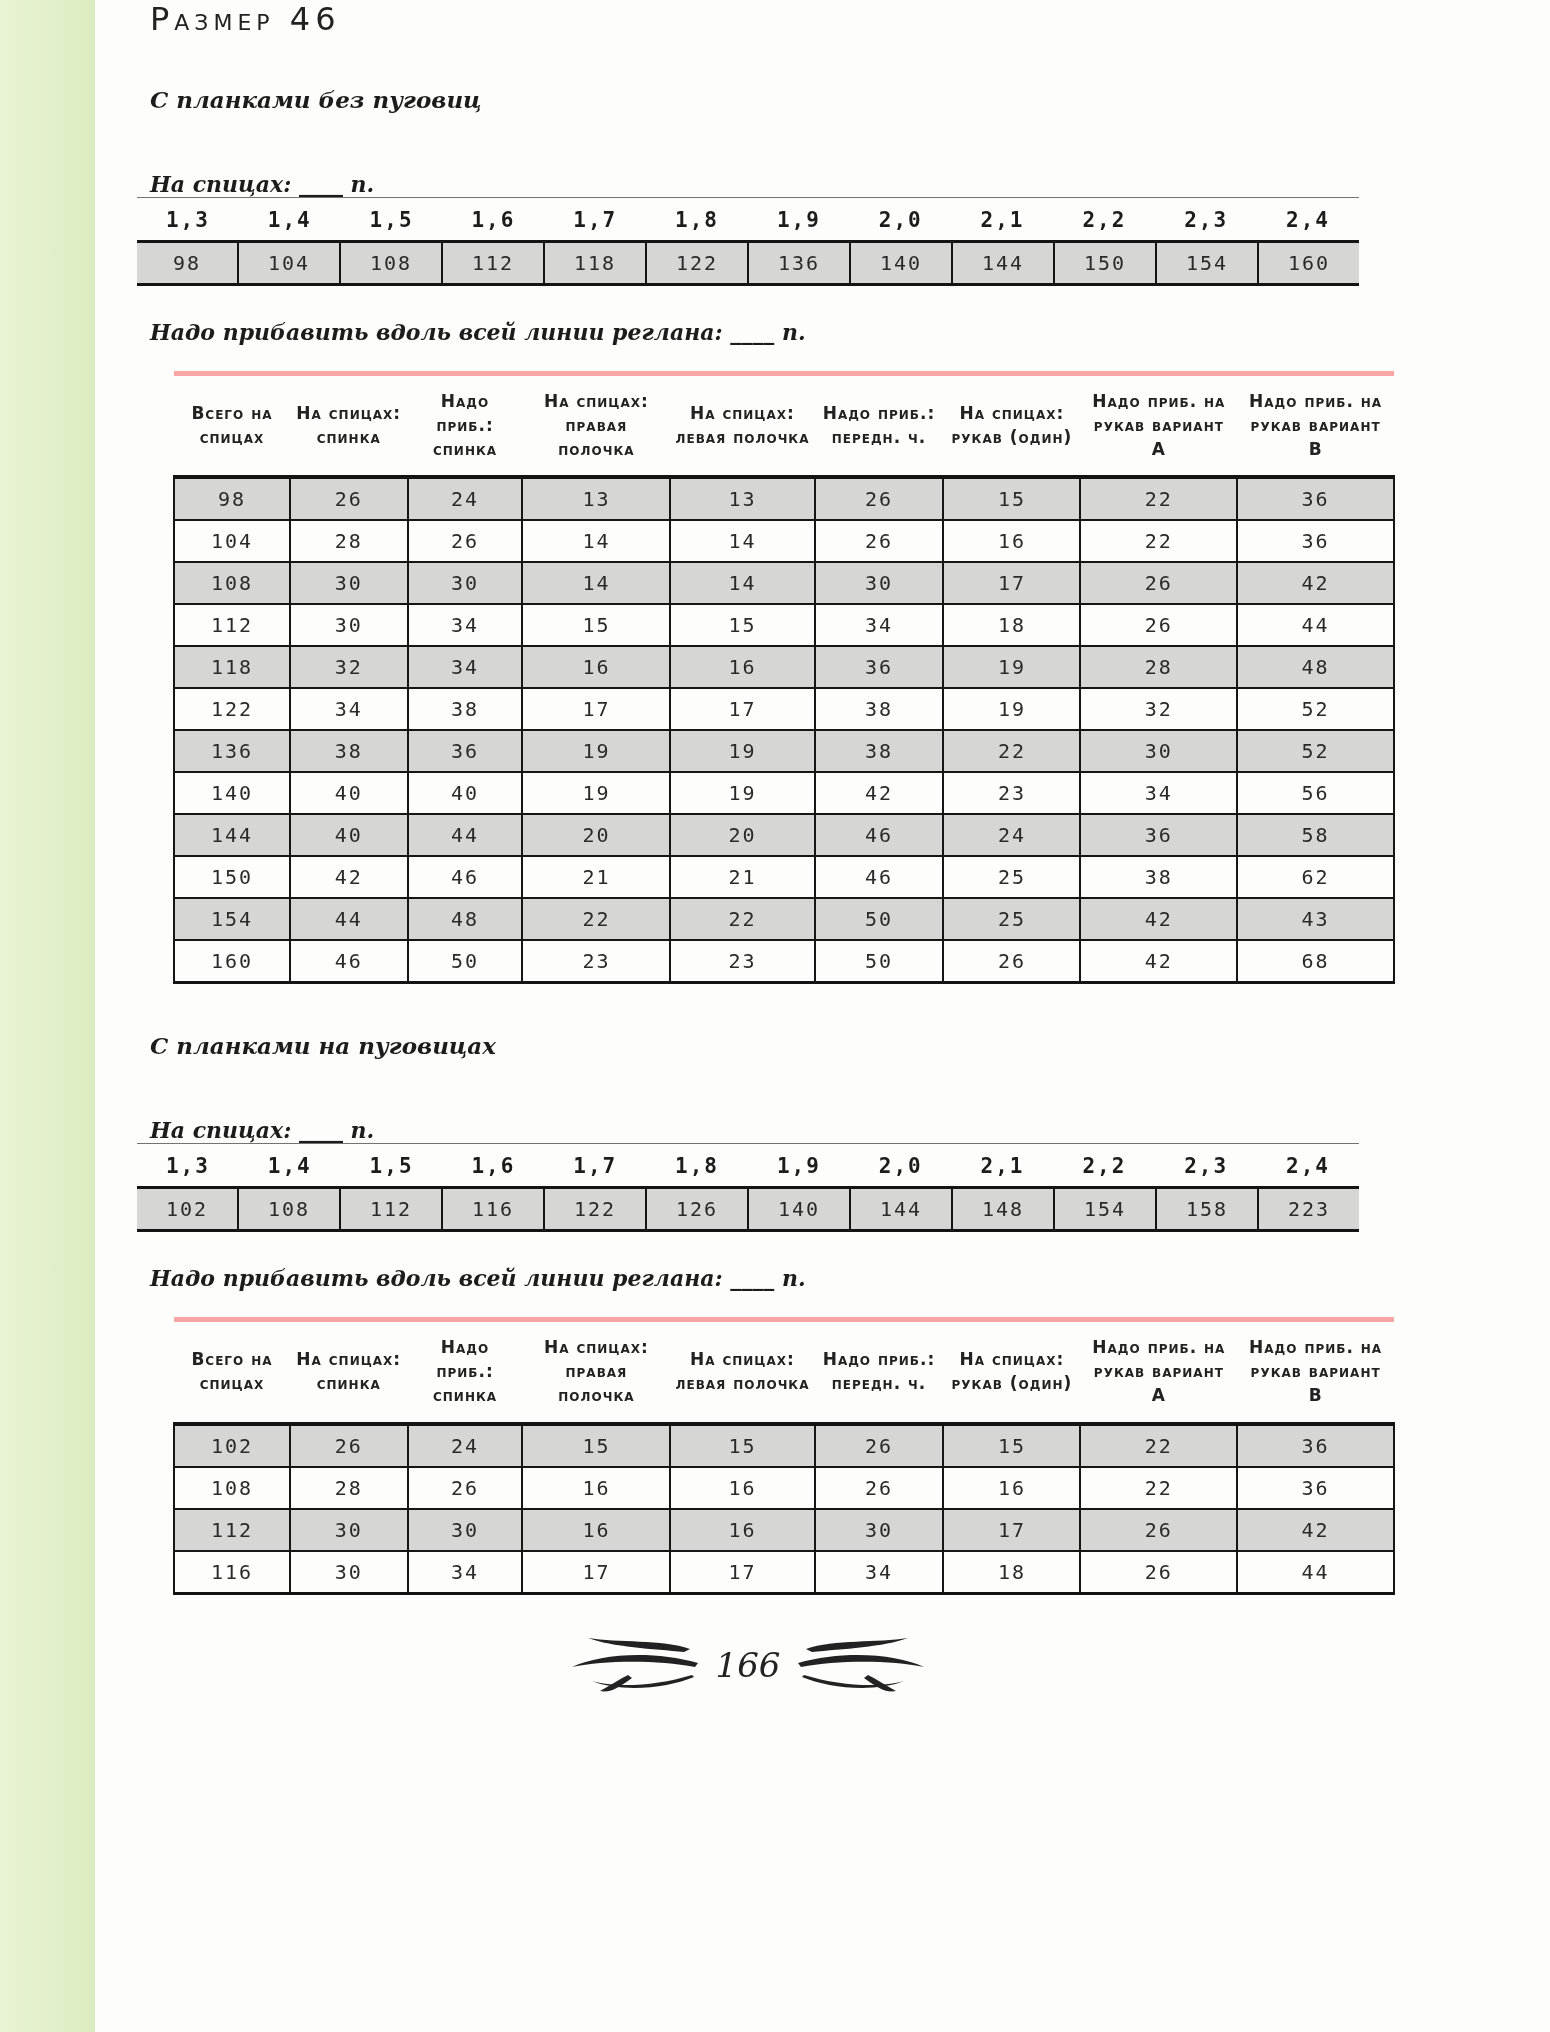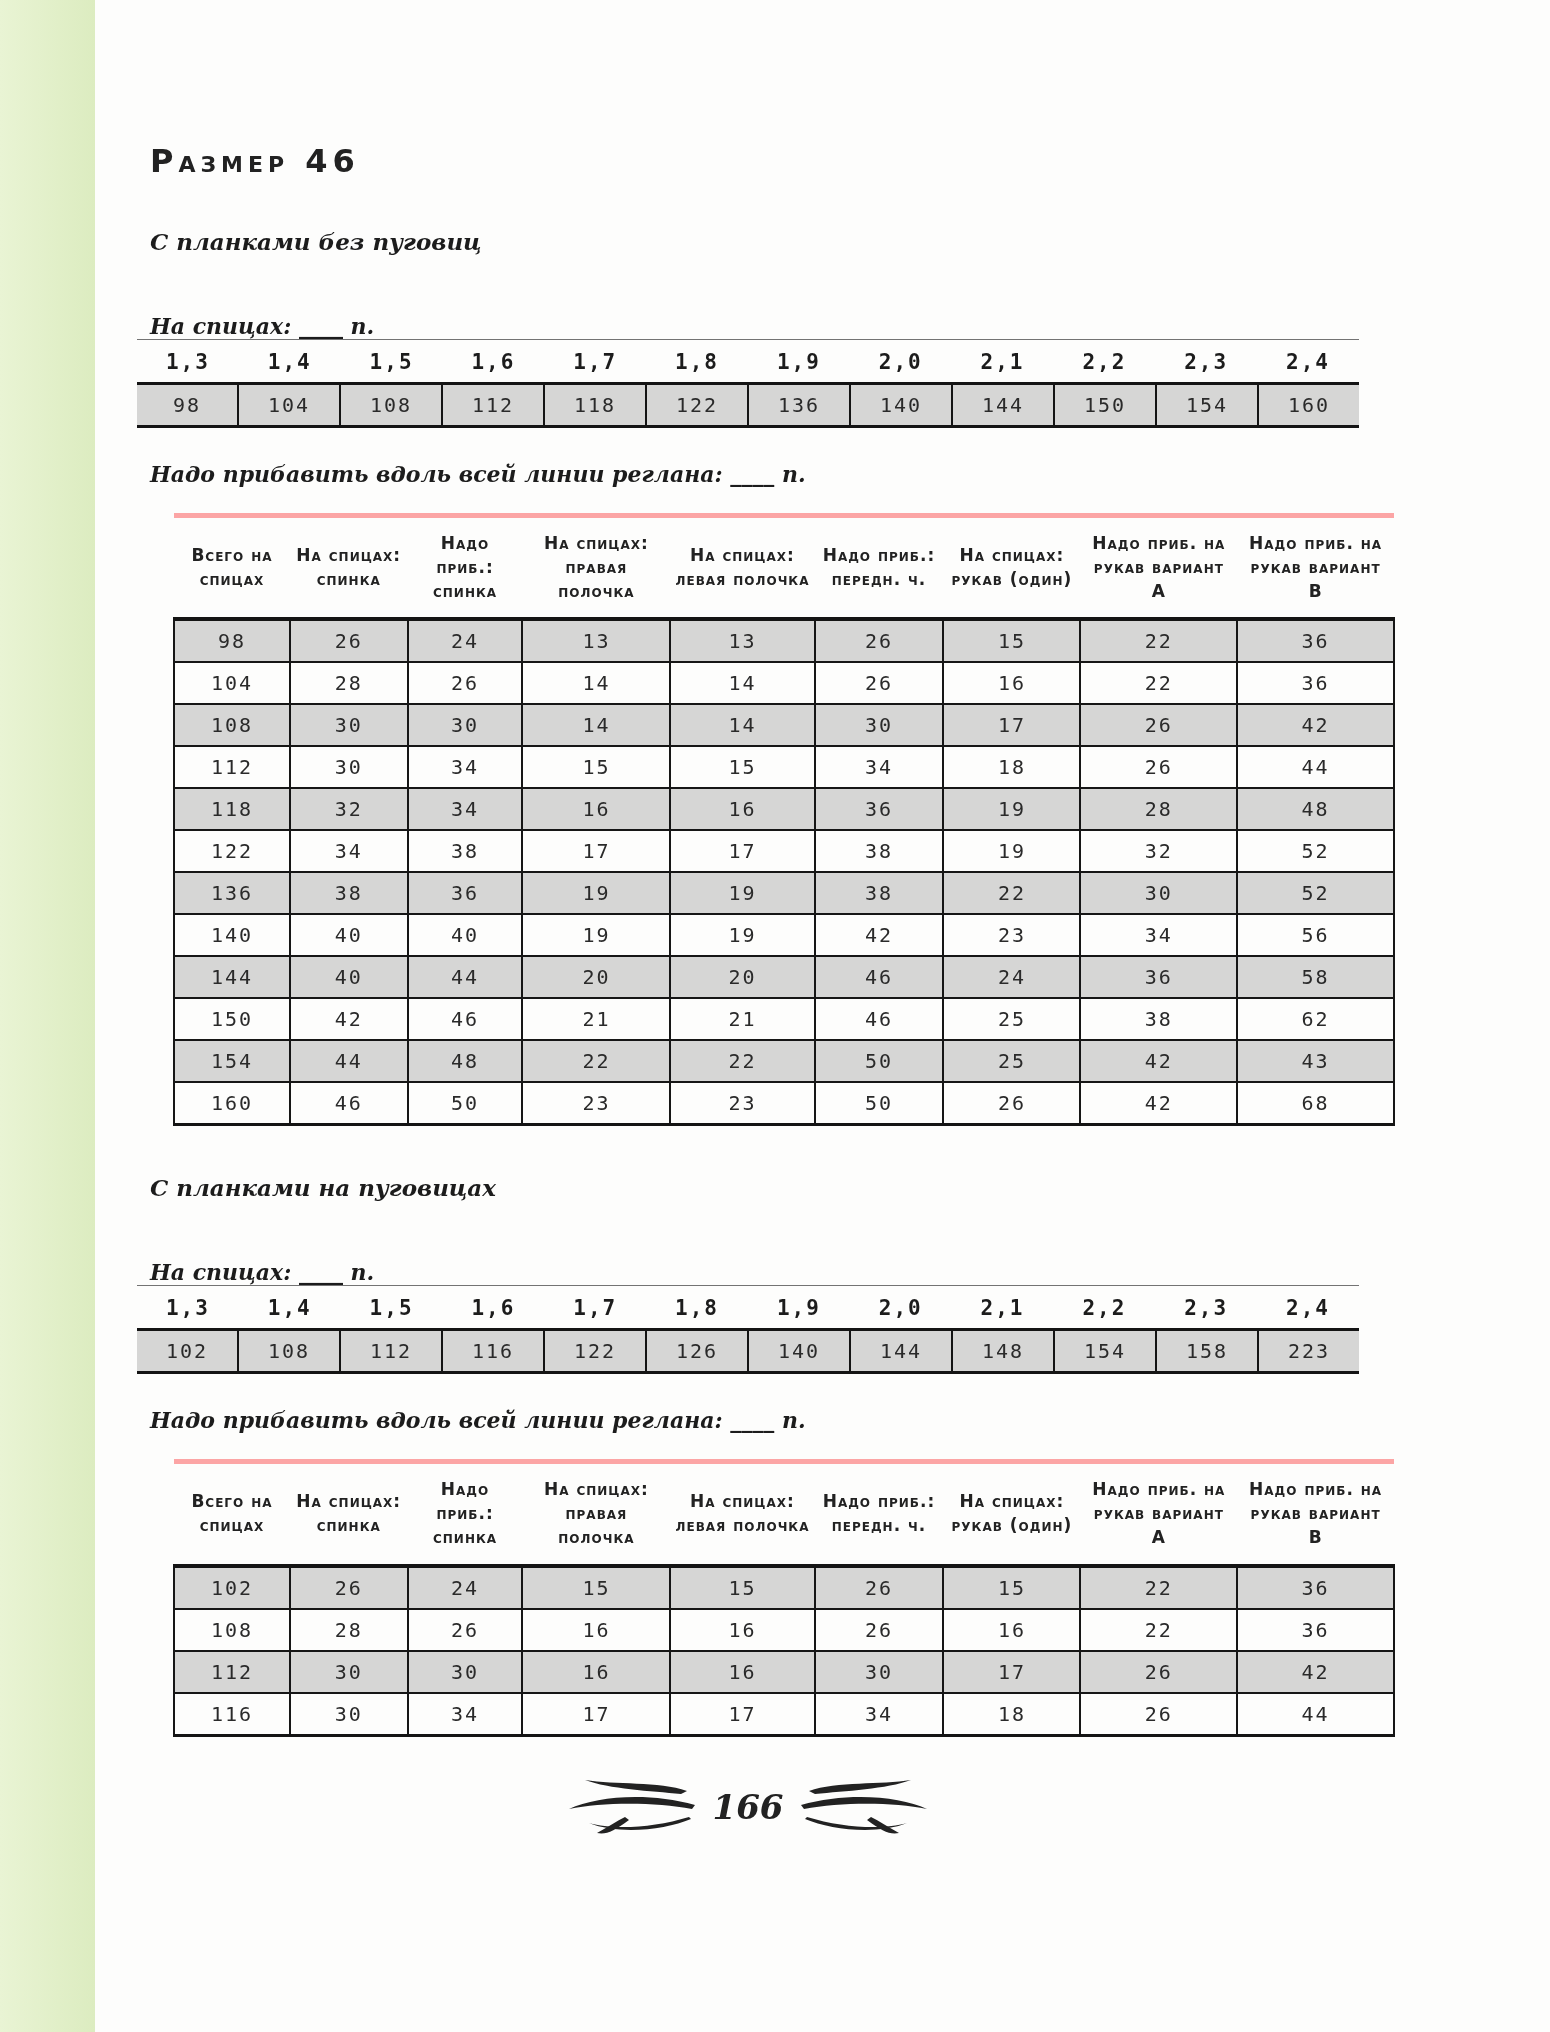--- a/index.html
+++ b/index.html
@@ -9,22 +9,21 @@
     font-family:"DejaVu Sans", sans-serif; color:#1c1c1c; background:#fdfdfc;
   }
   .green-stripe {
     position:absolute; left:0; top:0; width:95px; height:2032px;
     background:linear-gradient(90deg,#e9f4d4 0%,#dcecc0 100%);
   }
   .content { position:absolute; left:137px; top:0; width:1222px; }
   .tpad { margin-left:13px; }
 
   .page-title {
-    padding-top:142px;
-    font-variant:small-caps; font-weight:700; font-size:32px;
+    font-variant:small-caps; font-weight:400; font-size:32px;
     letter-spacing:5px; color:#222;
   }
   .script { font-family:"DejaVu Serif", serif; font-style:italic; font-weight:700; }
   .section-heading { margin-top:48px; font-size:23px; }
   .needles-line   { margin-top:58px; font-size:22px; }
   .raglan-line    { margin-top:33px; font-size:22px; }
 
   
   .gauge { border-top:1px solid #737373; border-bottom:3px solid #141414; }
   .gauge-head { display:flex; border-bottom:3px solid #141414; }
@@ -61,21 +60,21 @@
   table.detail tbody tr.shaded { background:#d6d6d5; }
   table.detail tbody tr.plain  { background:#fdfdfc; }
 
   
   .footer {
     margin-top:42px; display:flex; align-items:center; justify-content:center; gap:14px;
   }
   .flourish { width:132px; height:56px; }
   .flourish.mirror { transform:scaleX(-1); }
   .page-number {
-    font-family:"DejaVu Serif", serif; font-style:italic; font-weight:700;
+    font-family:"DejaVu Serif", serif; font-style:italic; font-weight:400;
     font-size:34px; color:#222;
   }
 </style>
 </head>
 <body>
 
 <div class="green-stripe"></div>
 
 <div class="content">
 

